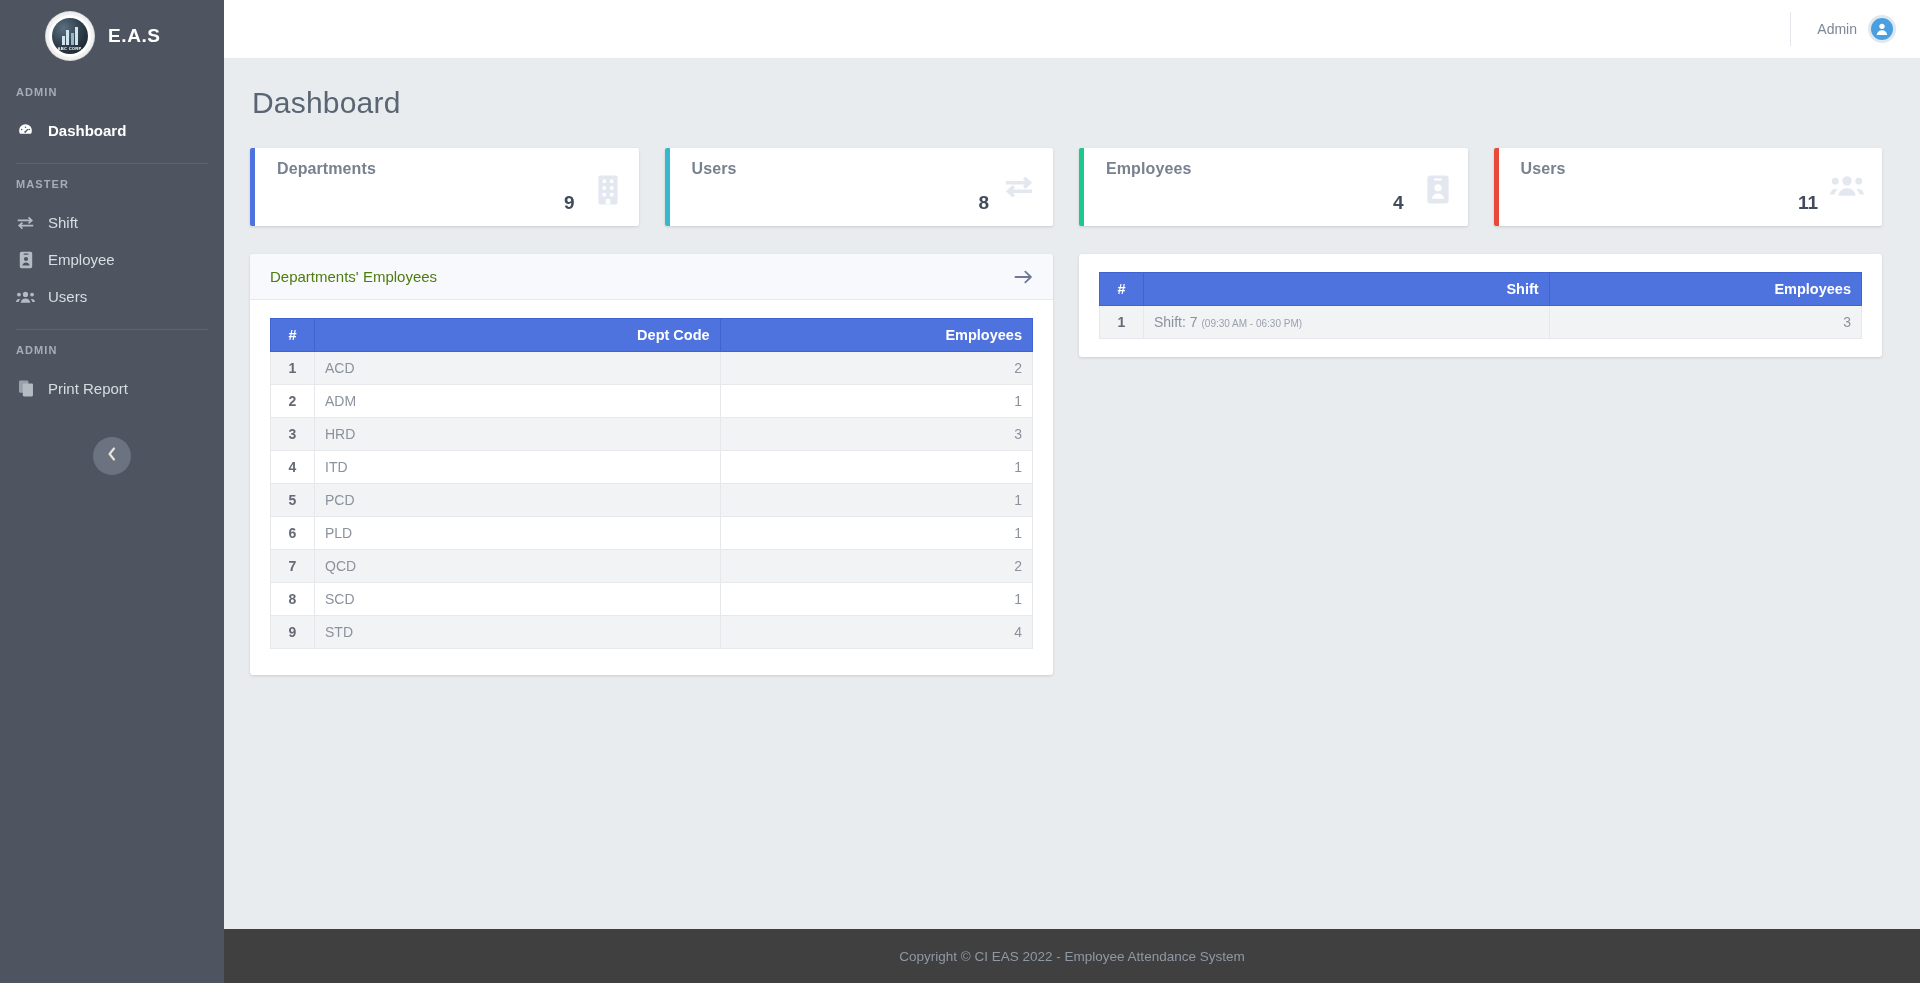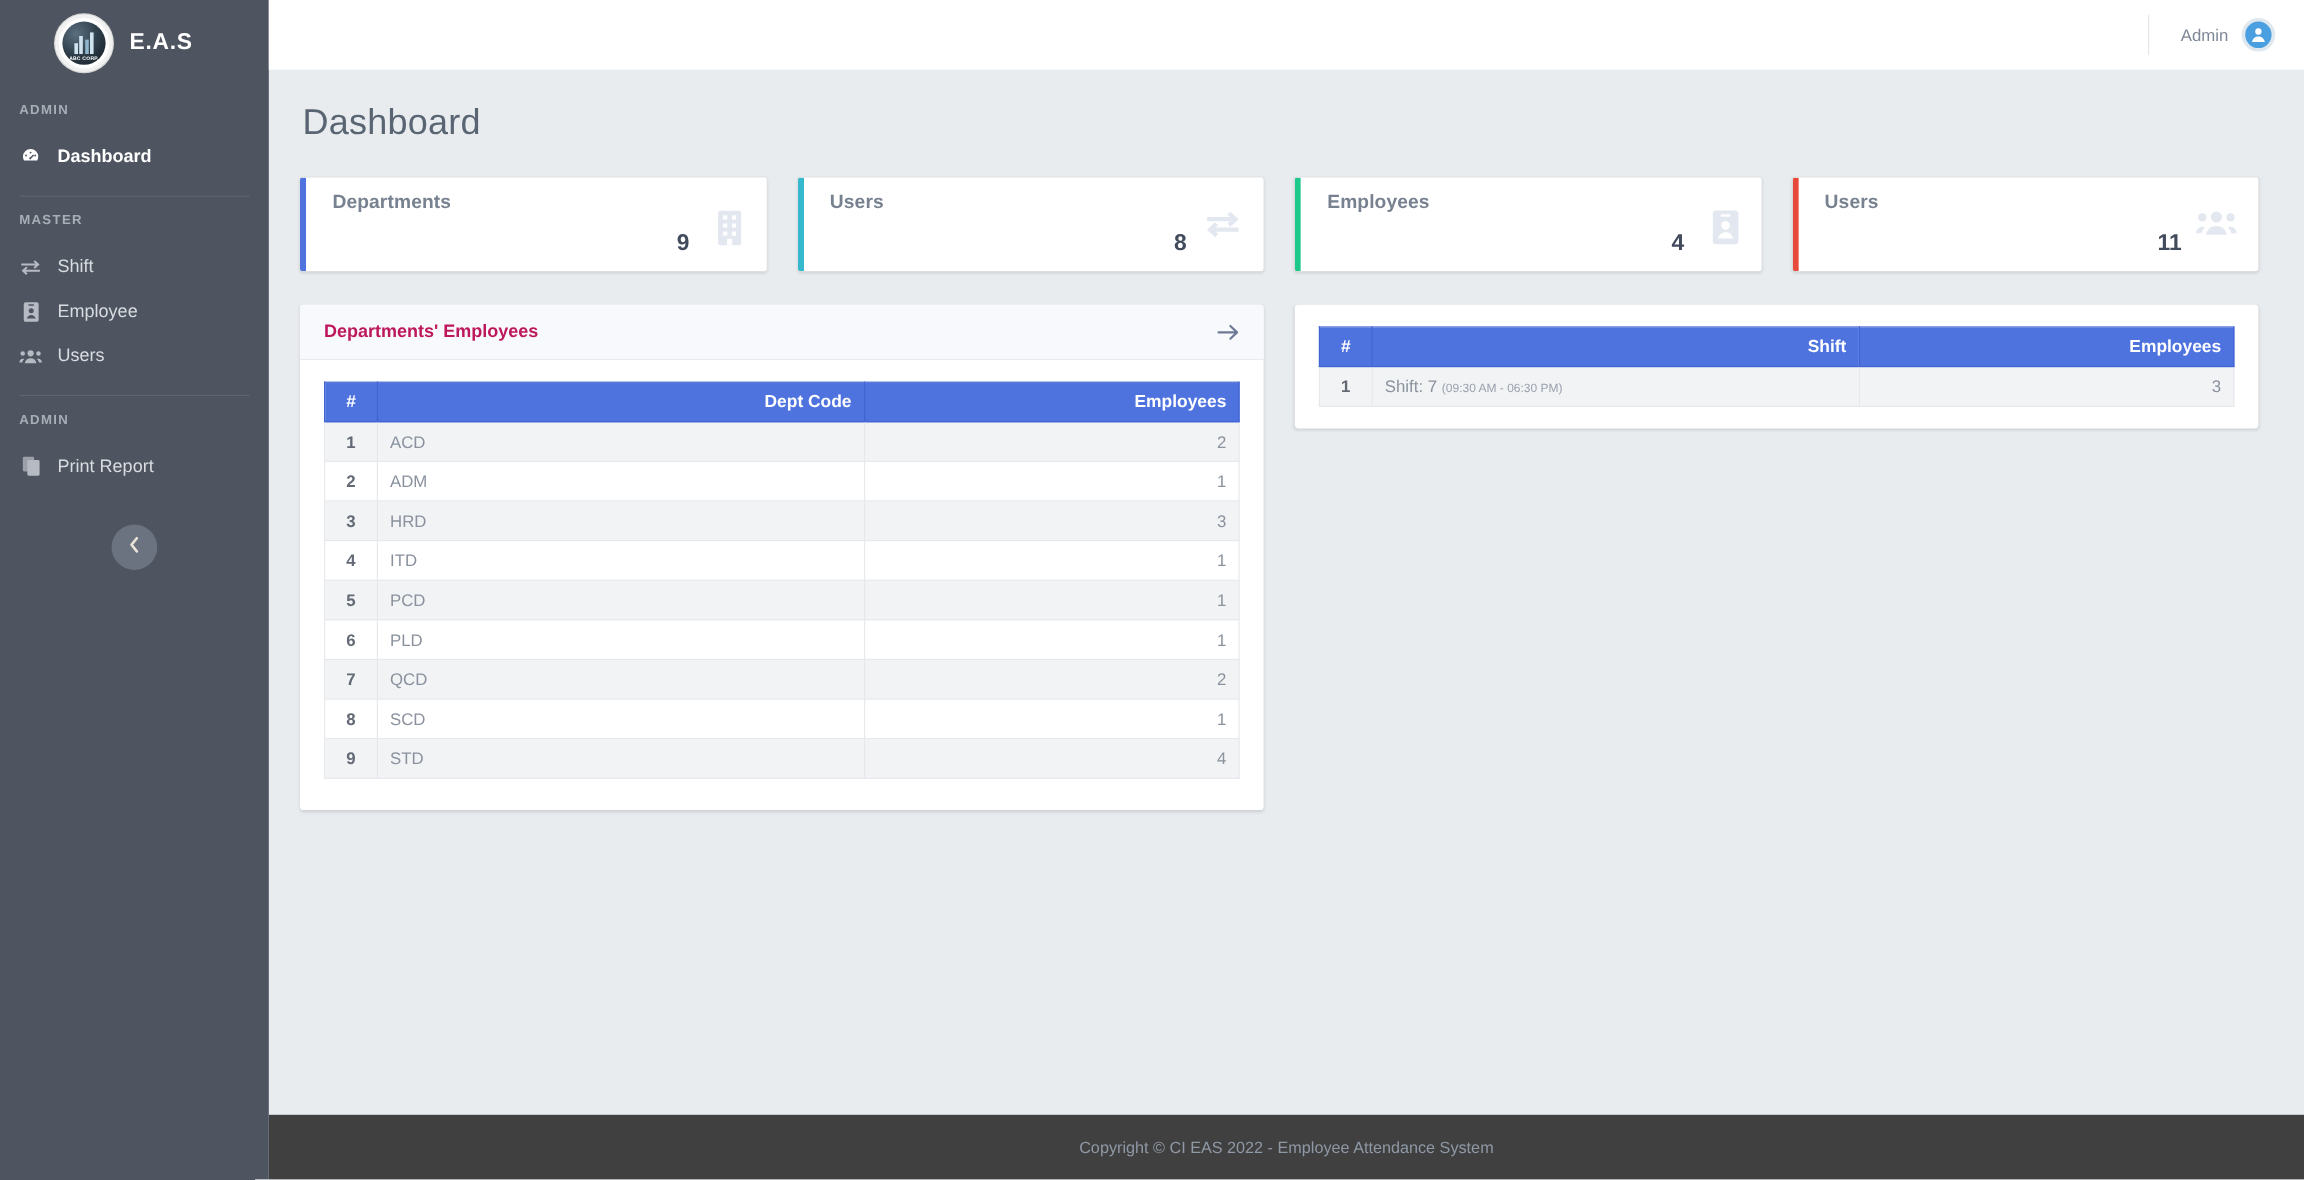--- a/index.html
+++ b/index.html
@@ -146,21 +146,21 @@
     background: #ffffff; border-radius: 3px;
     box-shadow: 0 1px 3px rgba(0,0,0,.13);
     flex: 1 1 0; min-width: 0;
   }
   .panel-head {
     background: #f8f9fc; border-bottom: 1px solid #e7eaf0;
     padding: 14px 20px; display: flex; align-items: center;
     justify-content: space-between;
     border-radius: 3px 3px 0 0;
   }
-  .panel-title { font-size: 15px; font-weight: bold; color: #be185d; }
+  .panel-title { font-size: 15px; font-weight: normal; color: #4d7c0f; }
   .panel-arrow { color: #6e7a95; cursor: pointer; display: flex; }
   .panel-body { padding: 18px 20px 26px 20px; }
 
   table.dt { width: 100%; border-collapse: collapse; }
   table.dt thead th {
     background: #4e73df;
     color: #ffffff; font-size: 14.5px; font-weight: bold;
     text-align: right; padding: 8px 10px;
     border: 1px solid #3f63d3;
   }

